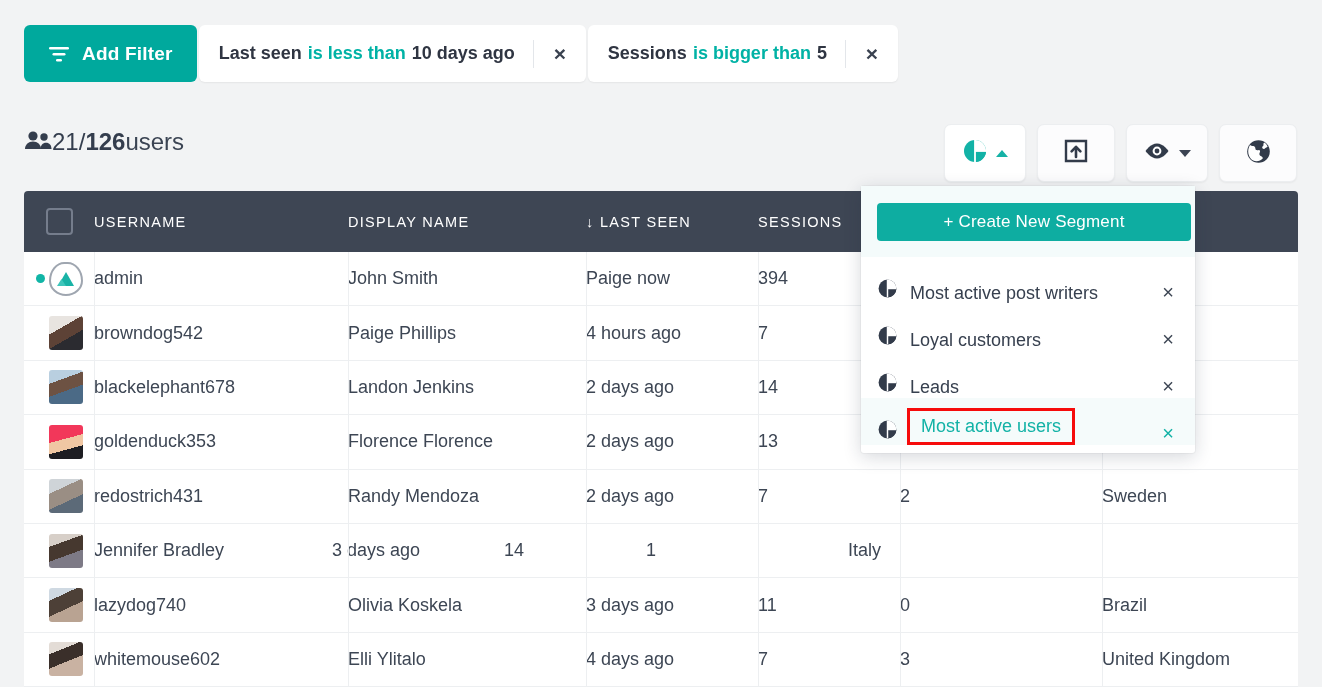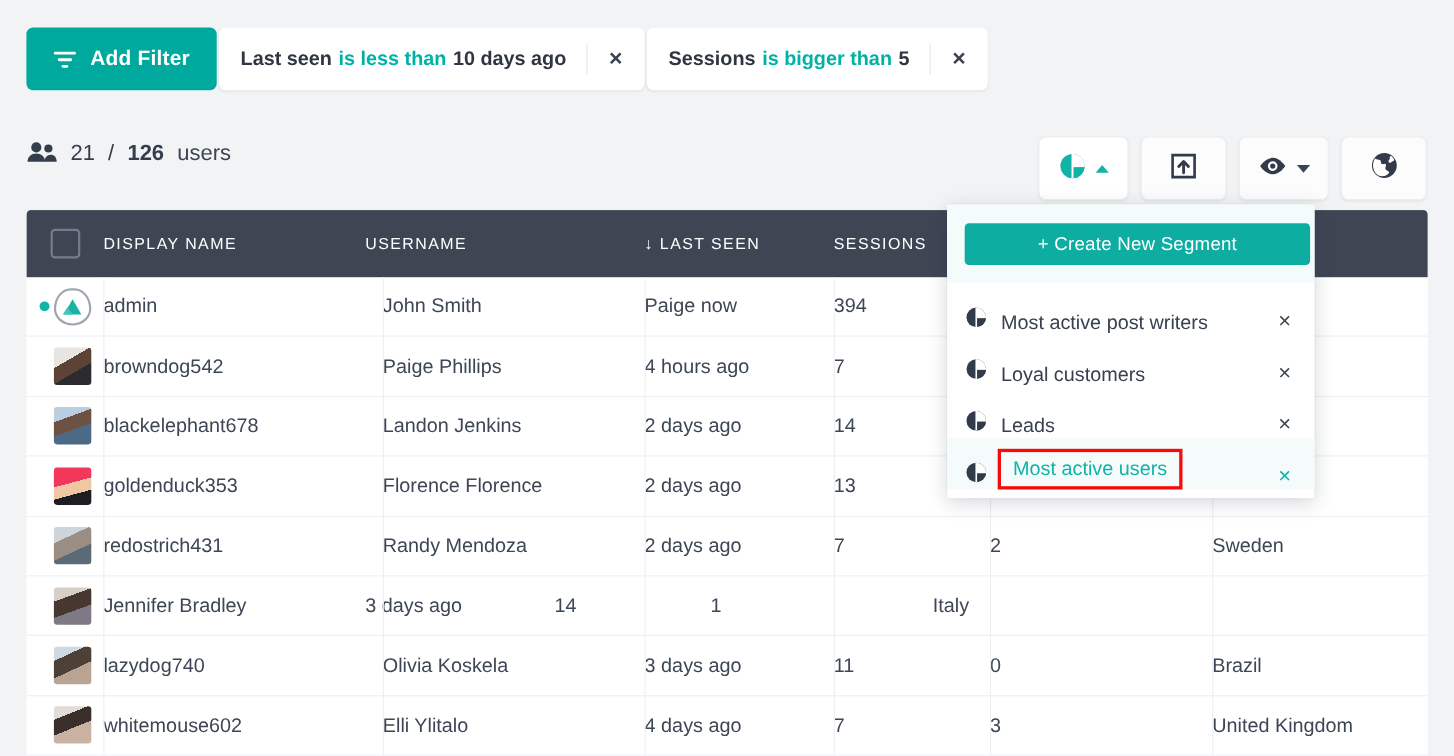--- a/index.html
+++ b/index.html
@@ -34,22 +34,22 @@
   .pill .op { color: #00b2a5; margin: 0 6px; }
   .pill .sep { width: 1px; height: 28px; background: #e3e6ea; margin: 0 0 0 18px; }
   .pill .close {
     width: 52px; height: 57px; display: flex; align-items: center; justify-content: center;
     color: #3a4250; font-size: 21px; cursor: pointer;
   }
 
   
   .counts {
     position: absolute; left: 24px; top: 128px;
-    display: flex; align-items: flex-start; gap: 12px;
-    font-size: 20px; color: #343d4d;
+    display: flex; align-items: flex-end; gap: 0;
+    font-size: 24px; color: #343d4d;
   }
   .counts .strong { font-weight: bold; }
   .counts .muted { color: #3b4453; }
 
   
   .toolbar { position: absolute; right: 25px; top: 124px; display: flex; gap: 11px; }
   .tb-btn {
     width: 78px; height: 58px; background: #fcfcfd;
     border: 1px solid #eceef0; border-radius: 7px;
     display: flex; align-items: center; justify-content: center; gap: 8px;
@@ -216,22 +216,22 @@
         </svg>
       </span>
     </div>
   </div>
 
   <div class="table" style="position: absolute;">
     <div class="thead">
       <div class="cell c-check">
         <span class="hdr-check"></span>
       </div>
+      <div class="cell c-user">USERNAME</div>
       <div class="cell c-disp">DISPLAY NAME</div>
-      <div class="cell c-user">USERNAME</div>
       <div class="cell c-seen">↓ LAST SEEN</div>
       <div class="cell c-sess">SESSIONS</div>
       <div class="cell c-extra"></div>
       <div class="cell c-country"></div>
     </div>
     <div id="tbody">
         <div class="trow">
           <div class="cell c-check">
             <span class="dot"></span>
             <span class="avatar admin">

